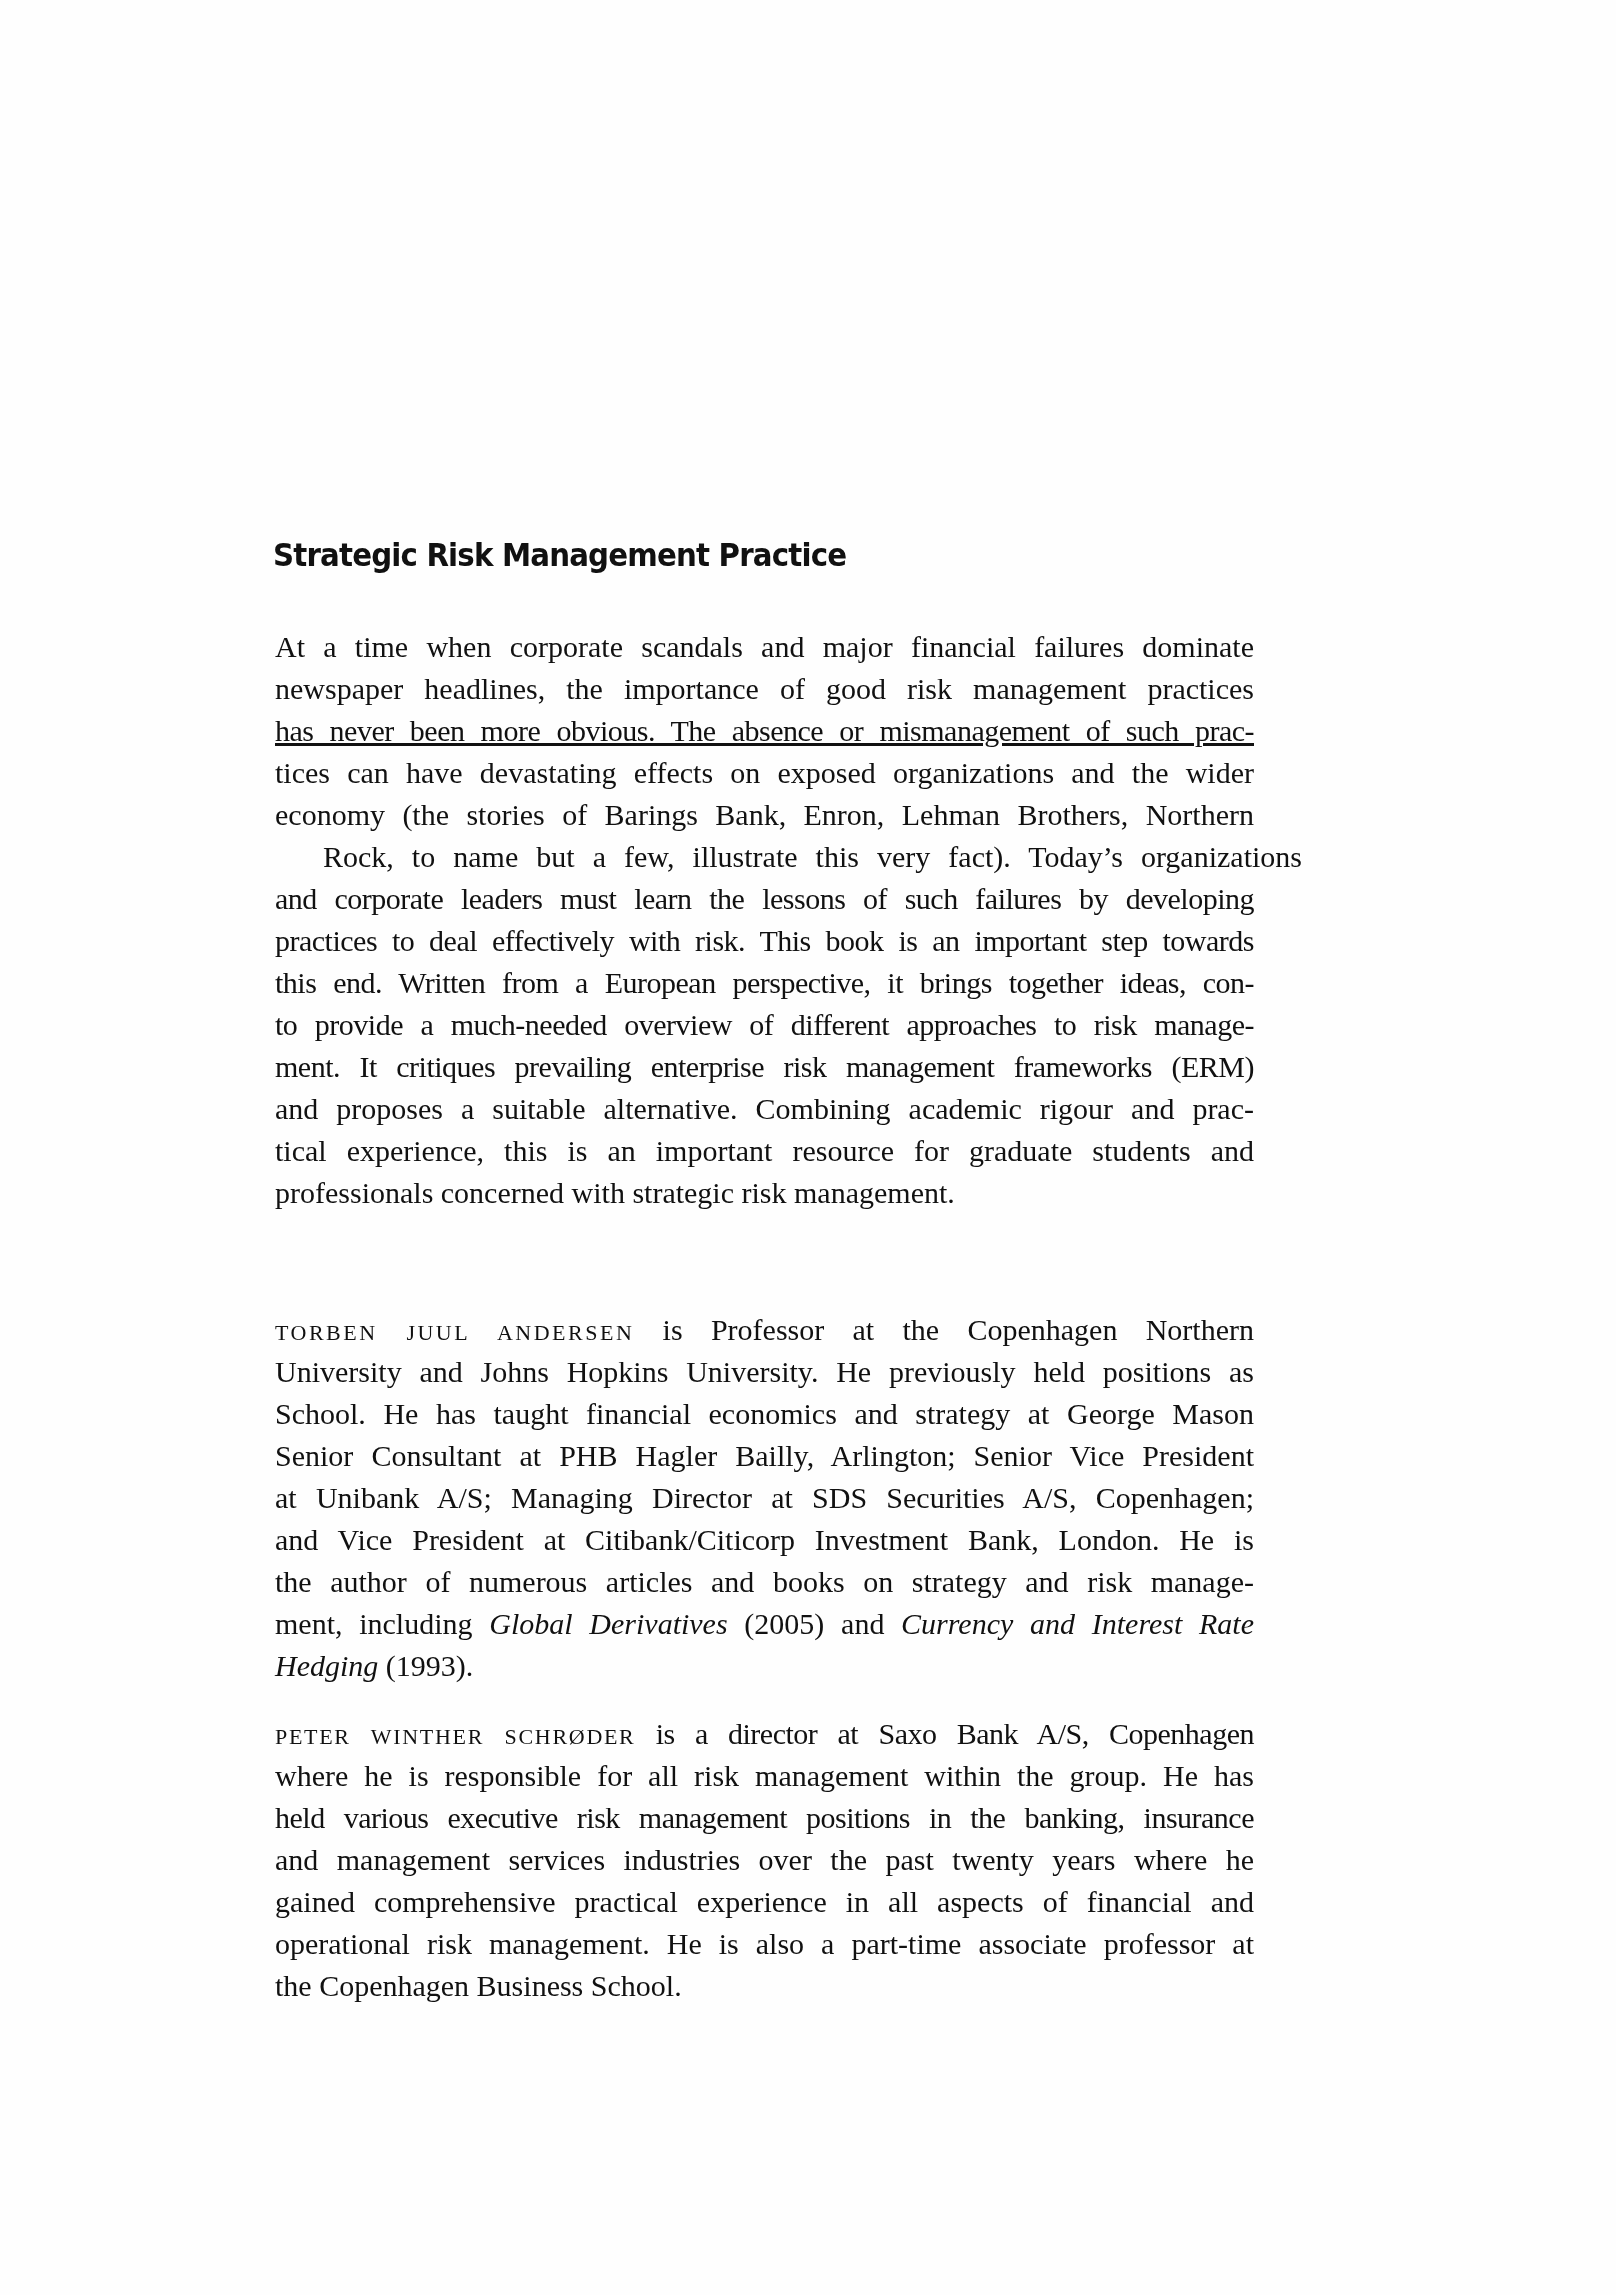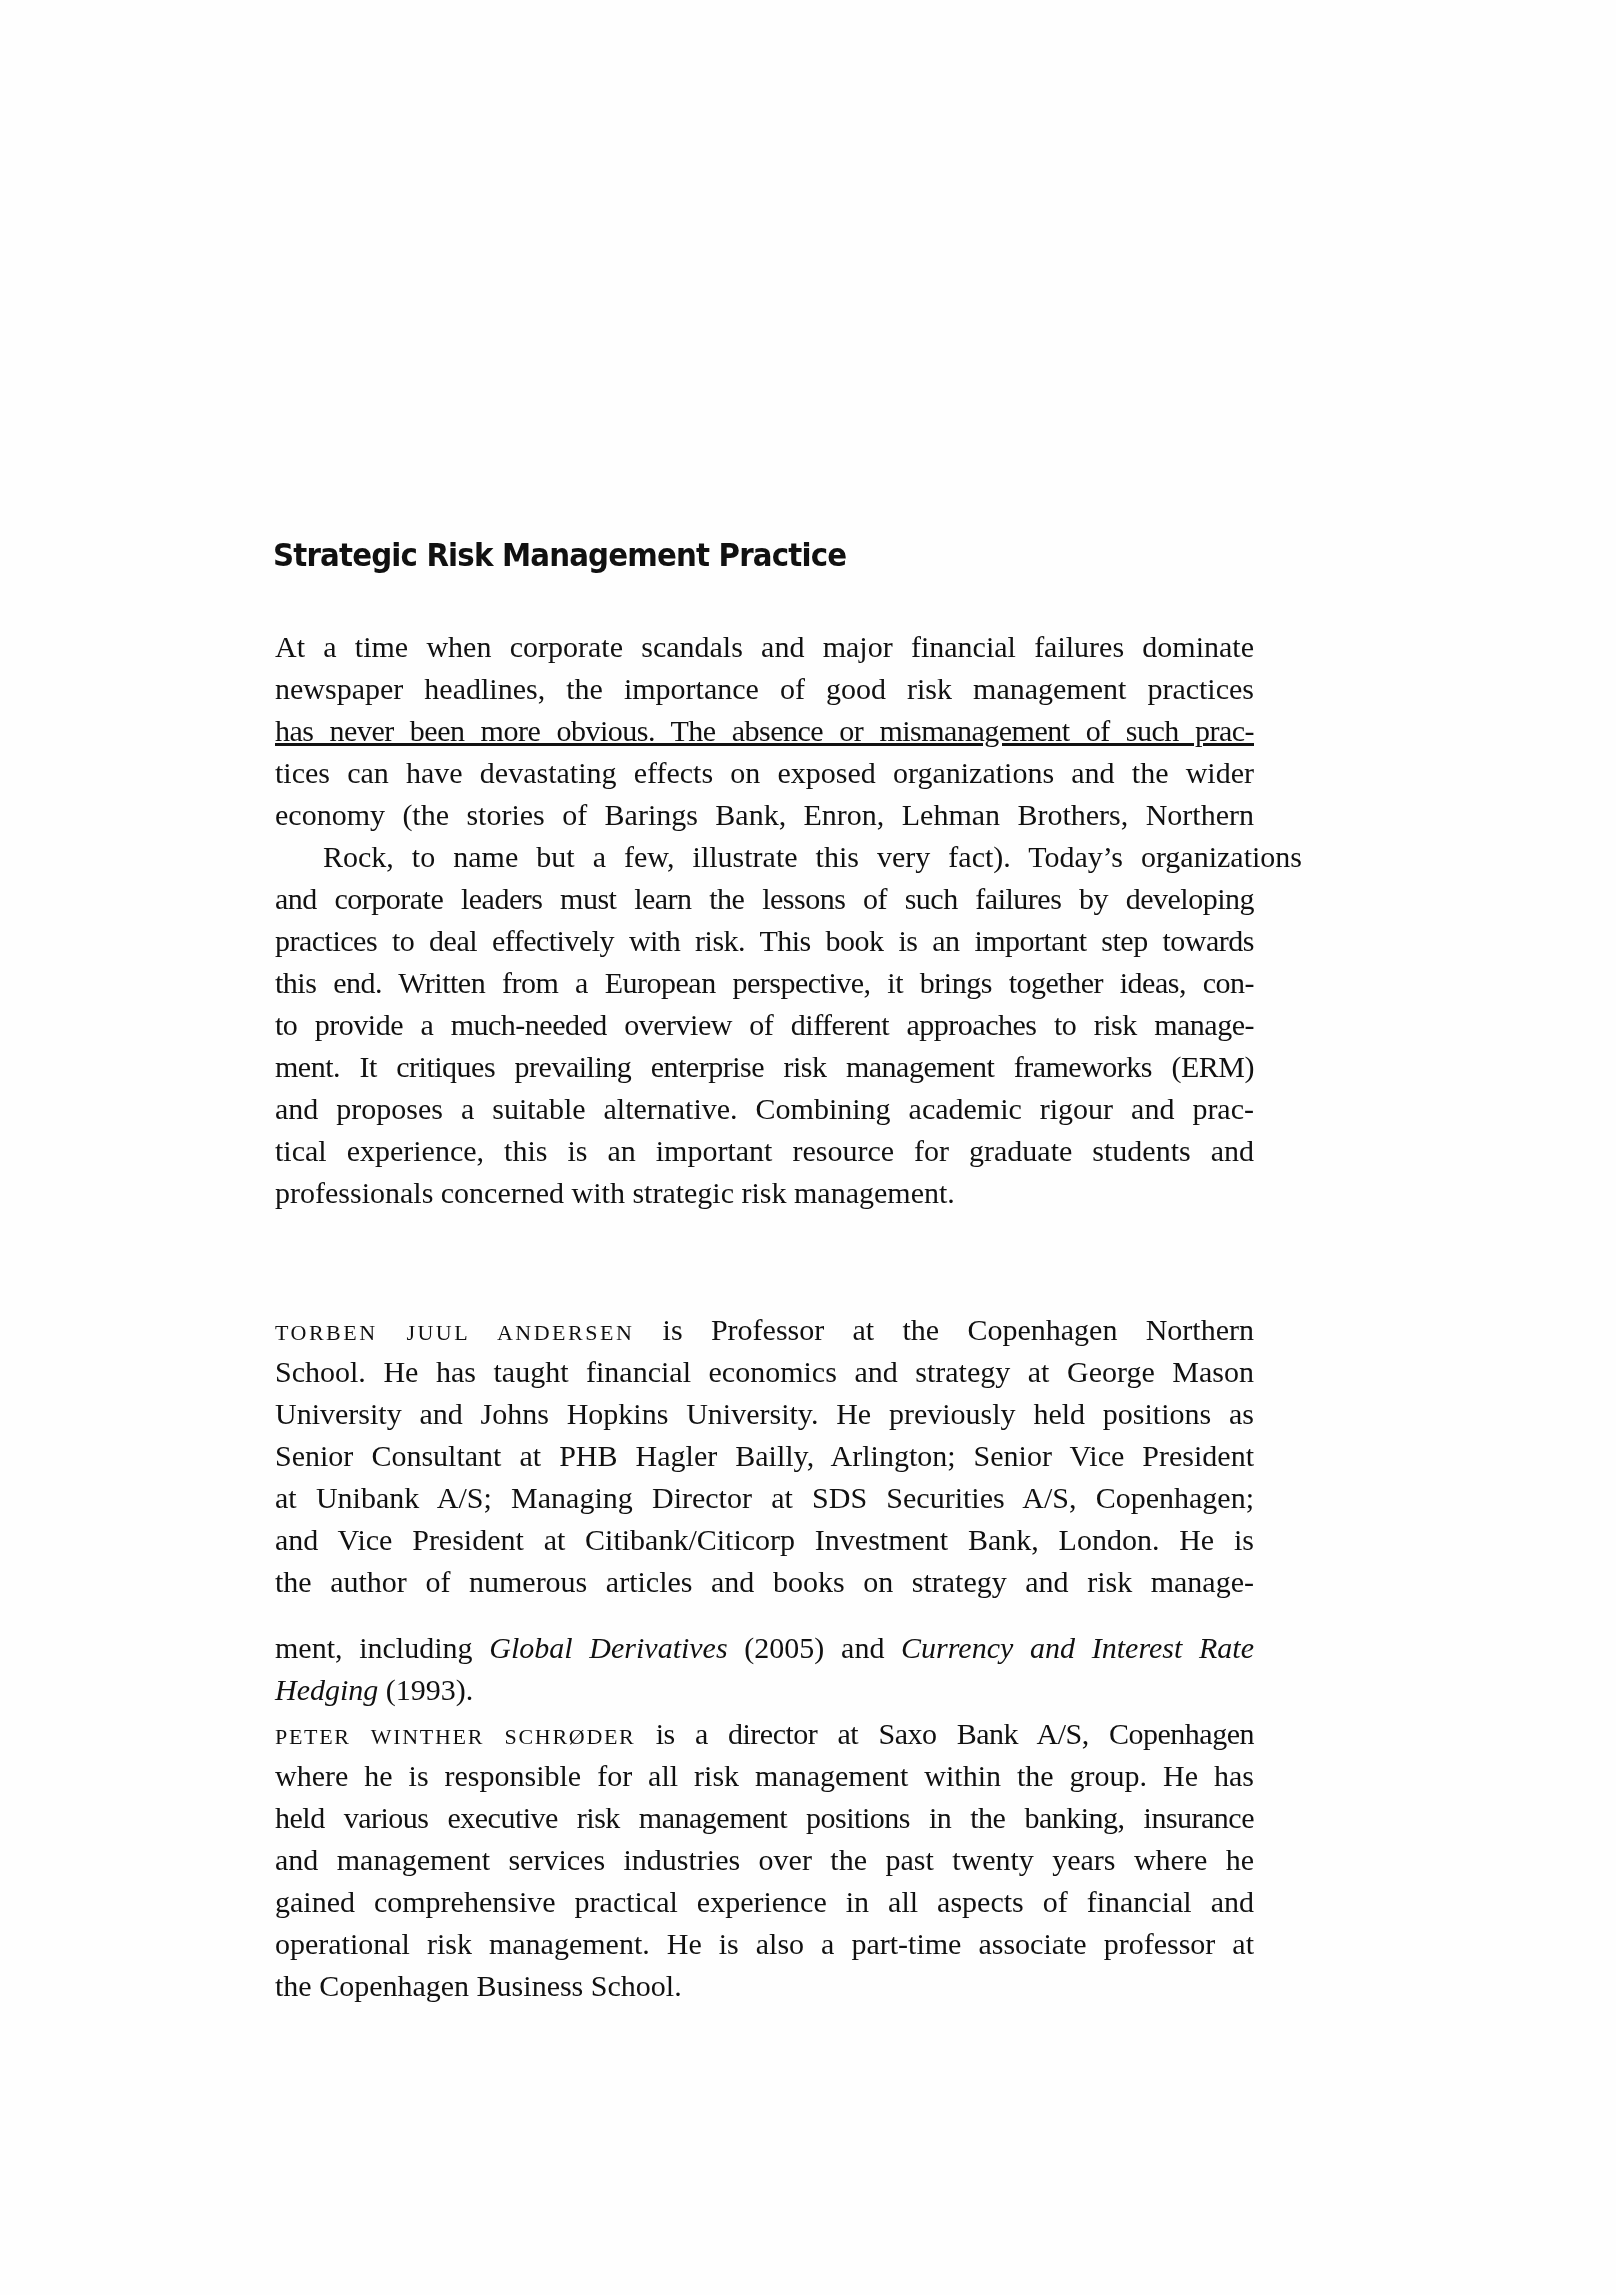--- a/index.html
+++ b/index.html
@@ -44,27 +44,27 @@
     <span class="line cond" style="display: block; width: 979px;">this end. Written from a European perspective, it brings together ideas, con-</span>
     <span class="line cond" style="display: block; width: 979px;">to provide a much-needed overview of different approaches to risk manage-</span>
     <span class="line cond" style="display: block; width: 979px;">ment. It critiques prevailing enterprise risk management frameworks (ERM)</span>
     <span class="line" style="display: block; width: 979px;">and proposes a suitable alternative. Combining academic rigour and prac-</span>
     <span class="line" style="display: block; width: 979px;">tical experience, this is an important resource for graduate students and</span>
     <span class="line last" style="display: block; width: 979px;">professionals concerned with strategic risk management.</span>
   </div>
 
   <div class="block" id="p2">
     <span class="line" style="display: block; width: 979px;"><span class="sc">TORBEN JUUL ANDERSEN</span><span> is Professor at the Copenhagen Northern</span></span>
+    <span class="line" style="display: block; width: 979px;">University and Johns Hopkins University. He previously held positions as</span>
     <span class="line" style="display: block; width: 979px;">School. He has taught financial economics and strategy at George Mason</span>
-    <span class="line" style="display: block; width: 979px;">University and Johns Hopkins University. He previously held positions as</span>
     <span class="line" style="display: block; width: 979px;">Senior Consultant at PHB Hagler Bailly, Arlington; Senior Vice President</span>
     <span class="line" style="display: block; width: 979px;">at Unibank A/S; Managing Director at SDS Securities A/S, Copenhagen;</span>
     <span class="line" style="display: block; width: 979px;">and Vice President at Citibank/Citicorp Investment Bank, London. He is</span>
     <span class="line" style="display: block; width: 979px;">the author of numerous articles and books on strategy and risk manage-</span>
-    <span class="line" style="display: block; width: 979px; margin-top: 24px;"><span>ment, including </span><i>Global Derivatives</i><span> (2005) and </span><i>Currency and Interest Rate</i></span>
+    <span class="line" style="display: block; width: 979px;"><span>ment, including </span><i>Global Derivatives</i><span> (2005) and </span><i>Currency and Interest Rate</i></span>
     <span class="line last" style="display: block; width: 979px;"><i>Hedging</i><span> (1993).</span></span>
   </div>
 
   <div class="block" id="p3">
     <span class="line cond" style="display: block; width: 979px;"><span class="sc tight">PETER WINTHER SCHRØDER</span><span> is a director at Saxo Bank A/S, Copenhagen</span></span>
     <span class="line" style="display: block; width: 979px;">where he is responsible for all risk management within the group. He has</span>
     <span class="line cond" style="display: block; width: 979px;">held various executive risk management positions in the banking, insurance</span>
     <span class="line" style="display: block; width: 979px;">and management services industries over the past twenty years where he</span>
     <span class="line" style="display: block; width: 979px;">gained comprehensive practical experience in all aspects of financial and</span>
     <span class="line" style="display: block; width: 979px;">operational risk management. He is also a part-time associate professor at</span>

